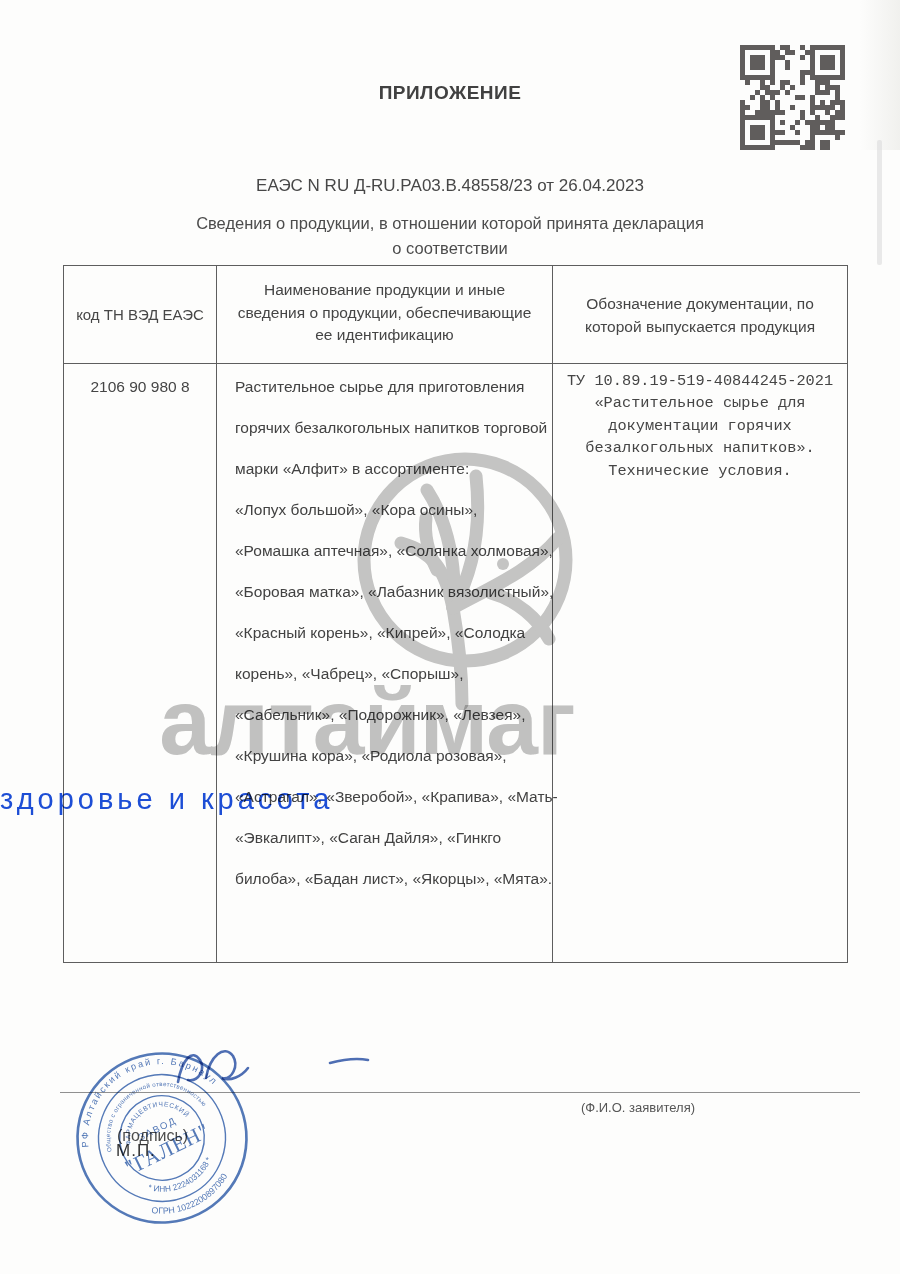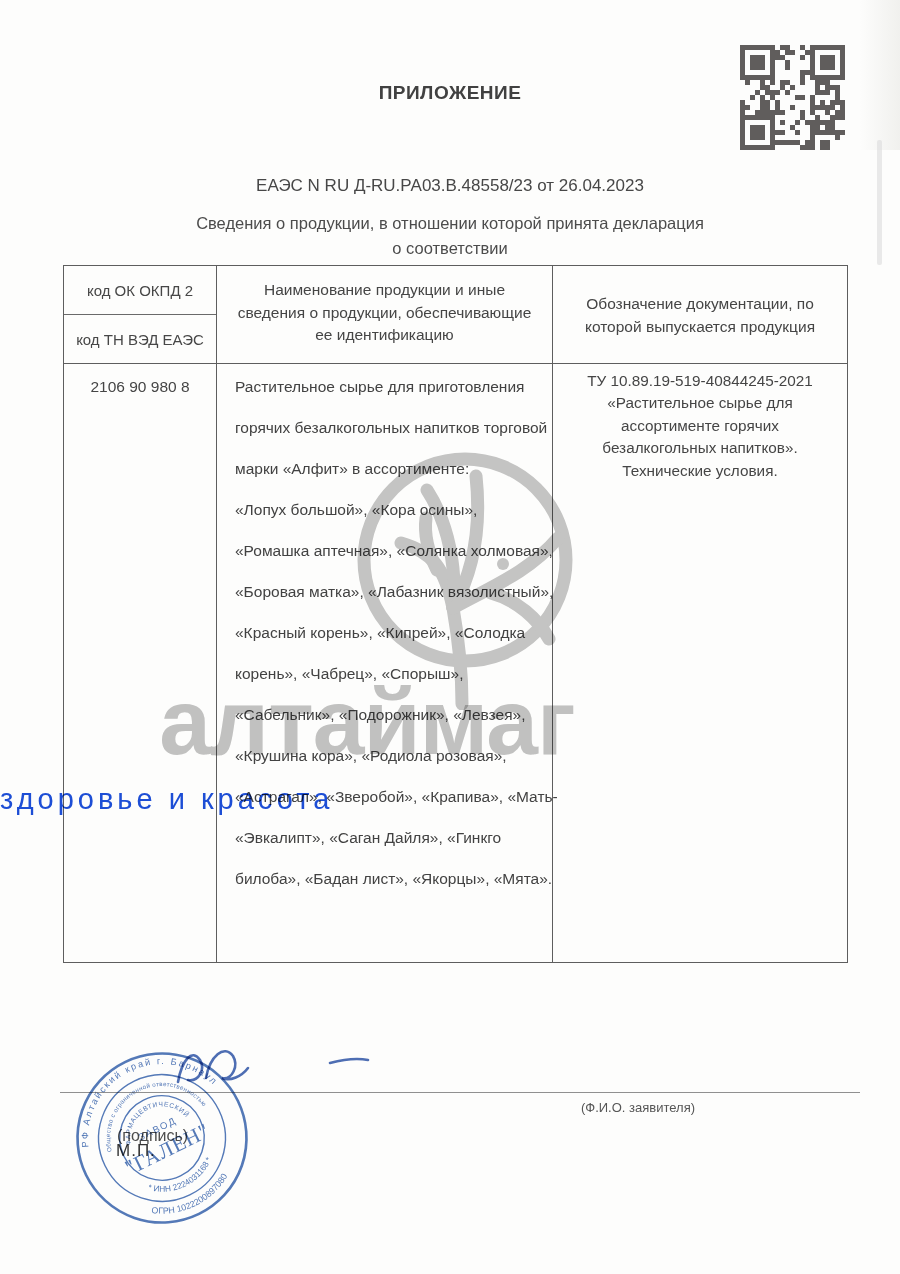--- a/index.html
+++ b/index.html
@@ -34,21 +34,21 @@
   .cell.last-col { border-right:none; }
   .cell.last-row { border-bottom:none; }
   .c1h { display:flex; flex-direction:column; font-size:15px; color:#474747; text-align:center; }
   .c1h .half { flex:1; display:flex; align-items:center; justify-content:center; }
   .c1h .half.top { border-bottom:1px solid #6a6a6a; }
   .c2h { text-align:center; font-size:15.5px; line-height:22.5px; padding:13px 14px 12px; color:#454545; }
   .c3h { text-align:center; font-size:15.5px; line-height:23px; padding:26px 18px 0; color:#454545; }
   .code-cell { text-align:center; font-size:15.5px; padding-top:14px; color:#454545; }
   .prod-cell { padding:2px 0 0 18px; }
   .prod-line { height:41px; line-height:41px; font-size:15.5px; white-space:nowrap; color:#424242; }
-  .doc-cell { text-align:center; padding:6px 8px 0; }
+  .doc-cell { text-align:center; padding:6px 8px 0;font-family:Liberation Mono, monospace; }
   .doc-line { line-height:22.4px; font-size:15.3px; color:#454545; }
 
   
   .wm { position:absolute; mix-blend-mode:multiply; pointer-events:none; }
   .wm-logo { left:345px; top:448px; width:240px; height:262px; }
   .wm-brand { left:0; width:734px; top:676px; text-align:center; font-size:93px; font-weight:bold;
     letter-spacing:-1px; color:#c3c3c3; line-height:1; }
   .wm-tagline { left:0; width:900px; top:783px; text-align:left; font-size:29px;
     letter-spacing:4px; color:#1d4ed8; }
 
@@ -302,21 +302,20 @@
         <rect x="60" y="100" width="5" height="5"></rect>
         <rect x="65" y="100" width="5" height="5"></rect>
         <rect x="70" y="100" width="5" height="5"></rect>
         <rect x="80" y="100" width="5" height="5"></rect>
         <rect x="85" y="100" width="5" height="5"></rect>
       </g>
   </svg>
 
   <div class="doc-table">
     <div class="cell c1h">
-      <div class="half top">код ОК ОКПД 2</div>
       <div class="half">код ТН ВЭД ЕАЭС</div>
     </div>
     <div class="cell c2h">Наименование продукции и иные сведения о продукции, обеспечивающие ее идентификацию</div>
     <div class="cell c3h last-col">Обозначение документации, по которой выпускается продукция</div>
 
     <div class="cell code-cell last-row">2106 90 980 8</div>
 
     <div class="cell prod-cell last-row">
       <div class="prod-line">Растительное сырье для приготовления</div>
       <div class="prod-line">горячих безалкогольных напитков торговой</div>
@@ -329,21 +328,21 @@
       <div class="prod-line">«Сабельник», «Подорожник», «Левзея»,</div>
       <div class="prod-line">«Крушина кора», «Родиола розовая»,</div>
       <div class="prod-line">«Астрагал», «Зверобой», «Крапива», «Мать-</div>
       <div class="prod-line">«Эвкалипт», «Саган Дайля», «Гинкго</div>
       <div class="prod-line">билоба», «Бадан лист», «Якорцы», «Мята».</div>
     </div>
 
     <div class="cell doc-cell last-col last-row">
       <div class="doc-line">ТУ 10.89.19-519-40844245-2021</div>
       <div class="doc-line">«Растительное сырье для</div>
-      <div class="doc-line">ассортименте горячих</div>
+      <div class="doc-line">документации горячих</div>
       <div class="doc-line">безалкогольных напитков».</div>
       <div class="doc-line">Технические условия.</div>
     </div>
   </div>
 
   <svg class="wm wm-logo" viewBox="0 0 240 262" fill="none" stroke="#c6c6c6" stroke-width="13" stroke-linecap="round">
     <circle cx="120" cy="112" r="101"></circle>
     <path d="M117,256 C117,224 114,194 108,160 C100,121 88,104 56,95"></path>
     <path d="M108,160 C112,122 104,76 82,42"></path>
     <path d="M108,160 C127,126 137,84 131,28"></path>

